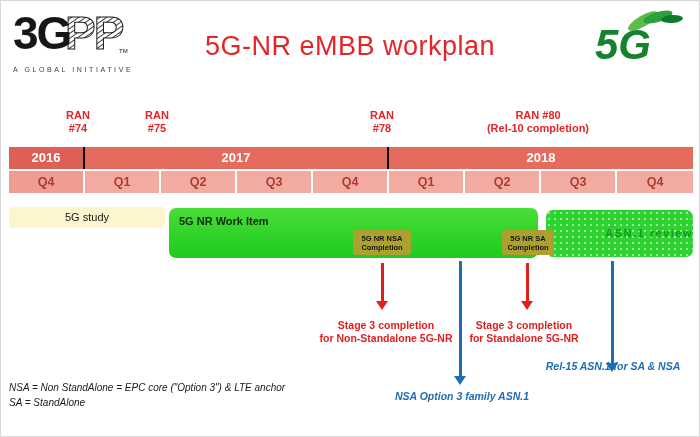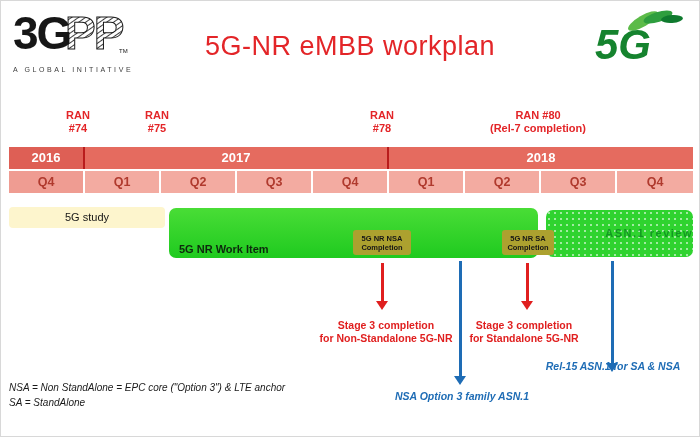--- a/index.html
+++ b/index.html
@@ -22,37 +22,37 @@
   .logo5g { position:absolute; right:14px; top:6px; }
   .l5g { font-family:"Liberation Sans",sans-serif; font-size:42px; font-weight:bold; font-style:italic; fill:#15832e; }
 
   
   .milestone { position:absolute; top:108px; text-align:center; color:#e32528;
                font-weight:bold; font-size:11px; line-height:13px; }
 
   
   .years { position:absolute; left:8px; top:146px; display:flex; height:22px; }
   .ycell { box-sizing:border-box; background:#e56b5f; color:#ffffff; font-weight:bold;
-           font-size:13px; text-align:center; line-height:22px; border-right:2px solid #b91c1c; }
+           font-size:13px; text-align:center; line-height:22px; border-right:2px solid #000000; }
   .ycell.y2016 { background:#de5f55; }
   .ycell:last-child { border-right:none; }
 
   .quarters { position:absolute; left:8px; top:170px; display:flex; height:22px; }
   .qcell { box-sizing:border-box; width:76px; background:#f3aba1; color:#b03a2e; font-weight:bold;
            font-size:12.5px; text-align:center; line-height:22px; border-right:2px solid #fff; }
   .qcell.q2016 { background:#ef9c92; }
   .qcell:last-child { border-right:none; }
 
   
   .bar { position:absolute; box-sizing:border-box; }
   .bar.study { left:8px; top:206px; width:156px; height:21px; background:#fdf5cd;
                border-radius:4px; text-align:center; line-height:21px; font-size:11px; color:#161616; }
   .bar.workitem { left:168px; top:207px; width:369px; height:50px; border-radius:7px;
                background:linear-gradient(180deg,#49dd36,#1fca1f); }
-  .wi-label { position:absolute; left:10px; top:7px; font-size:11px; font-weight:bold; color:#0d290d;margin-top:28px; }
+  .wi-label { position:absolute; left:10px; top:7px; font-size:11px; font-weight:bold; color:#0d290d; }
   .bar.asn1 { left:545px; top:209px; width:147px; height:47px; border-radius:7px;
               background-color:#2fd32f;
               background-image:radial-gradient(rgba(255,255,255,0.55) 1px, transparent 1.4px);
               background-size:6px 6px; }
   .asn1-label { display:block; text-align:right; line-height:47px; font-size:11px; font-weight:bold;
                 color:#0c8a1f; opacity:0.8; letter-spacing:1.5px; }
 
   .cbox { position:absolute; top:229px; height:25px; background:#aca12f; border-radius:3px;
           display:flex; flex-direction:column; justify-content:center; text-align:center;
           font-size:7.5px; font-weight:bold; color:#161616; line-height:9px; }
@@ -113,21 +113,21 @@
   <div class="milestone" style="left:126px;width:60px">
     <div>RAN</div>
     <div>#75</div>
   </div>
   <div class="milestone" style="left:351px;width:60px">
     <div>RAN</div>
     <div>#78</div>
   </div>
   <div class="milestone" style="left:457px;width:160px">
     <div>RAN #80</div>
-    <div>(Rel-7 completion)</div>
+    <div>(Rel-10 completion)</div>
   </div>
 
   <div class="years">
     <div class="ycell y2016" style="width:76px">2016</div>
     <div class="ycell" style="width:304px">2017</div>
     <div class="ycell" style="width:304px">2018</div>
   </div>
 
   <div class="quarters">
     <div class="qcell q2016">Q4</div>

